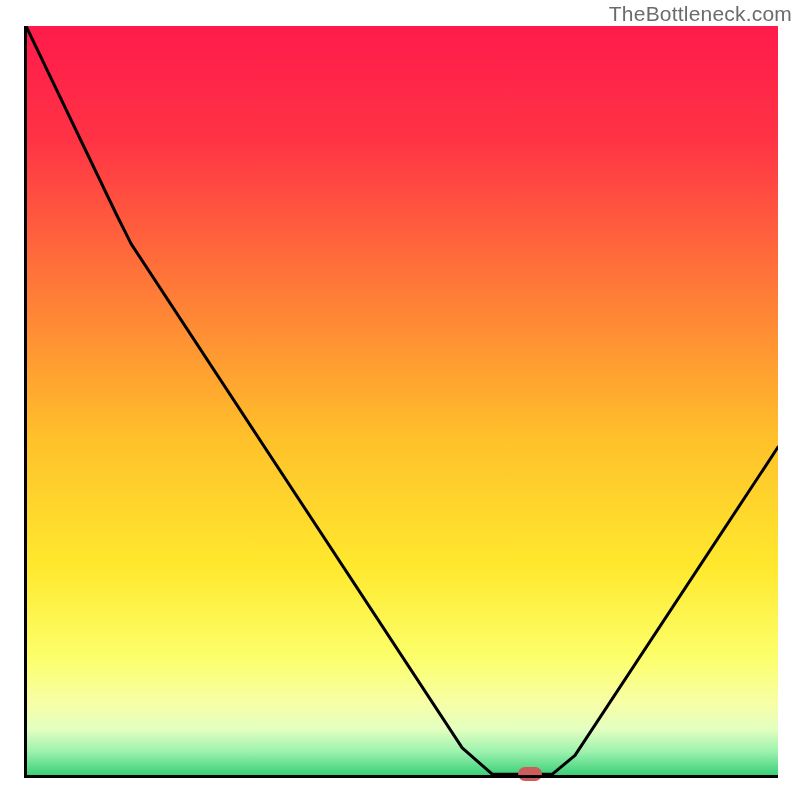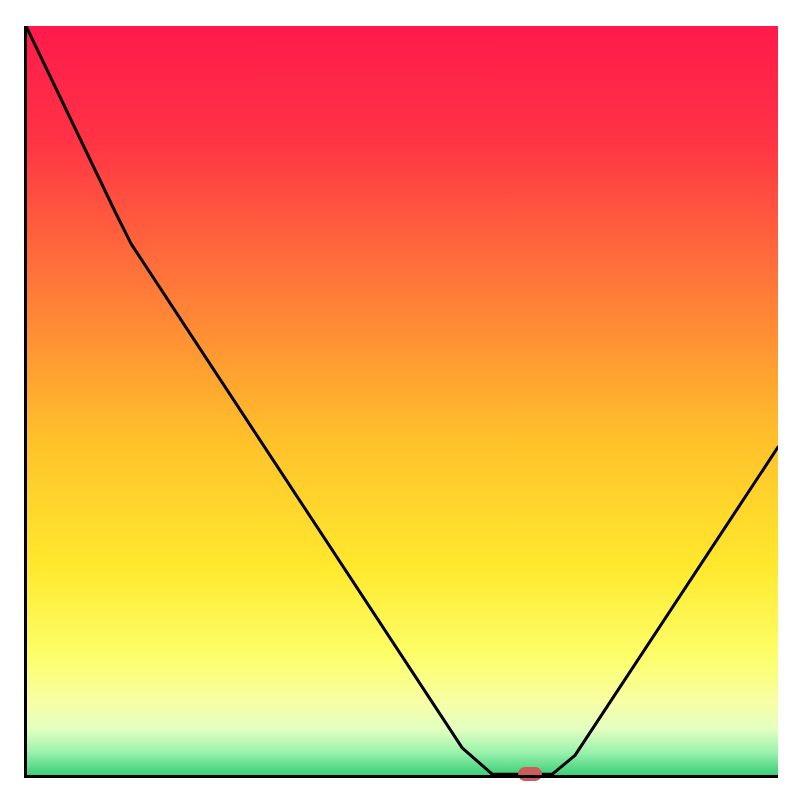--- a/index.html
+++ b/index.html
@@ -66,20 +66,21 @@
     border-radius: 7px;
     background: #CD5C5C;
     transform: translate(-50%, -50%);
   }
 </style>
 </head>
 <body>
 
 <div class="chart-wrap">
 
+  <div class="watermark">TheBottleneck.com</div>
 
   <div class="plot-area">
     <svg class="gradient" viewBox="0 0 752 752" preserveAspectRatio="none">
       <defs>
         <linearGradient id="bg-grad" x1="0" y1="0" x2="0" y2="1">
             <stop offset="0.0%" stop-color="#FF1A4B"></stop>
             <stop offset="15.0%" stop-color="#FF3345"></stop>
             <stop offset="35.0%" stop-color="#FF7A38"></stop>
             <stop offset="55.0%" stop-color="#FFC12A"></stop>
             <stop offset="72.0%" stop-color="#FFE92E"></stop>

